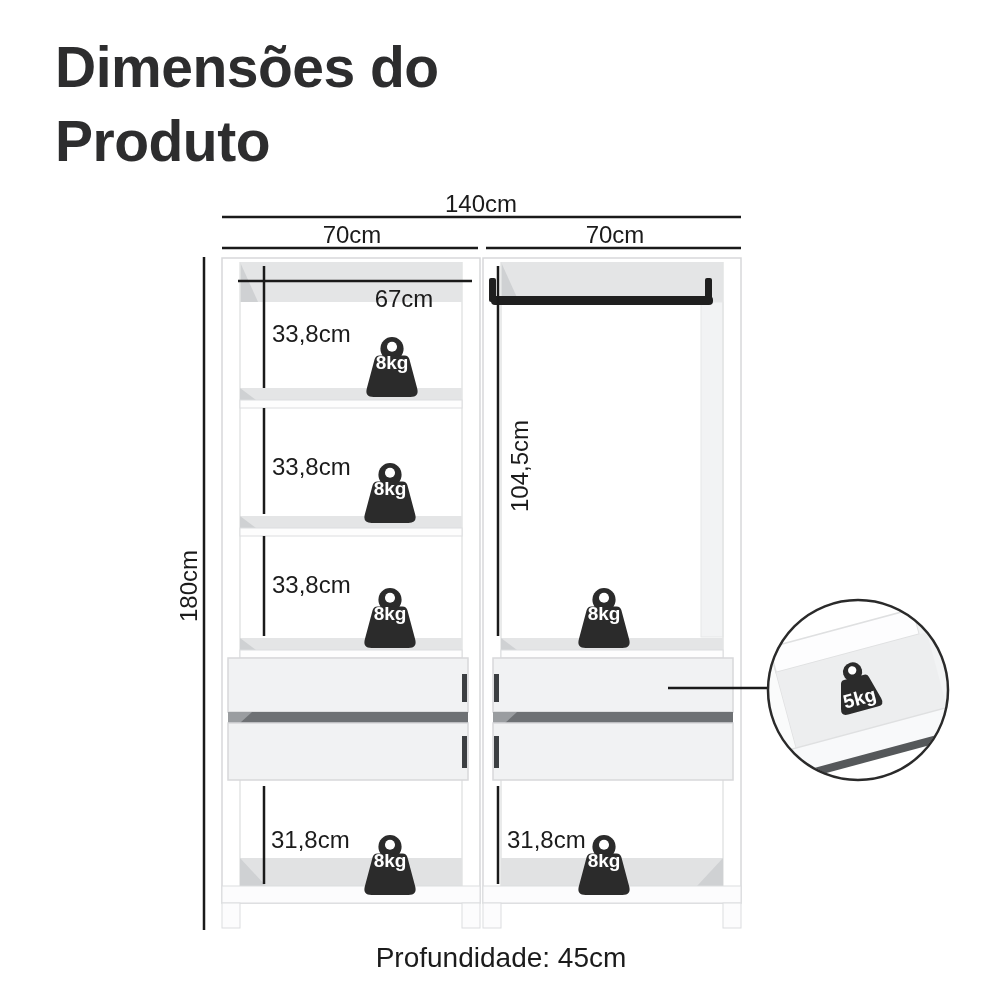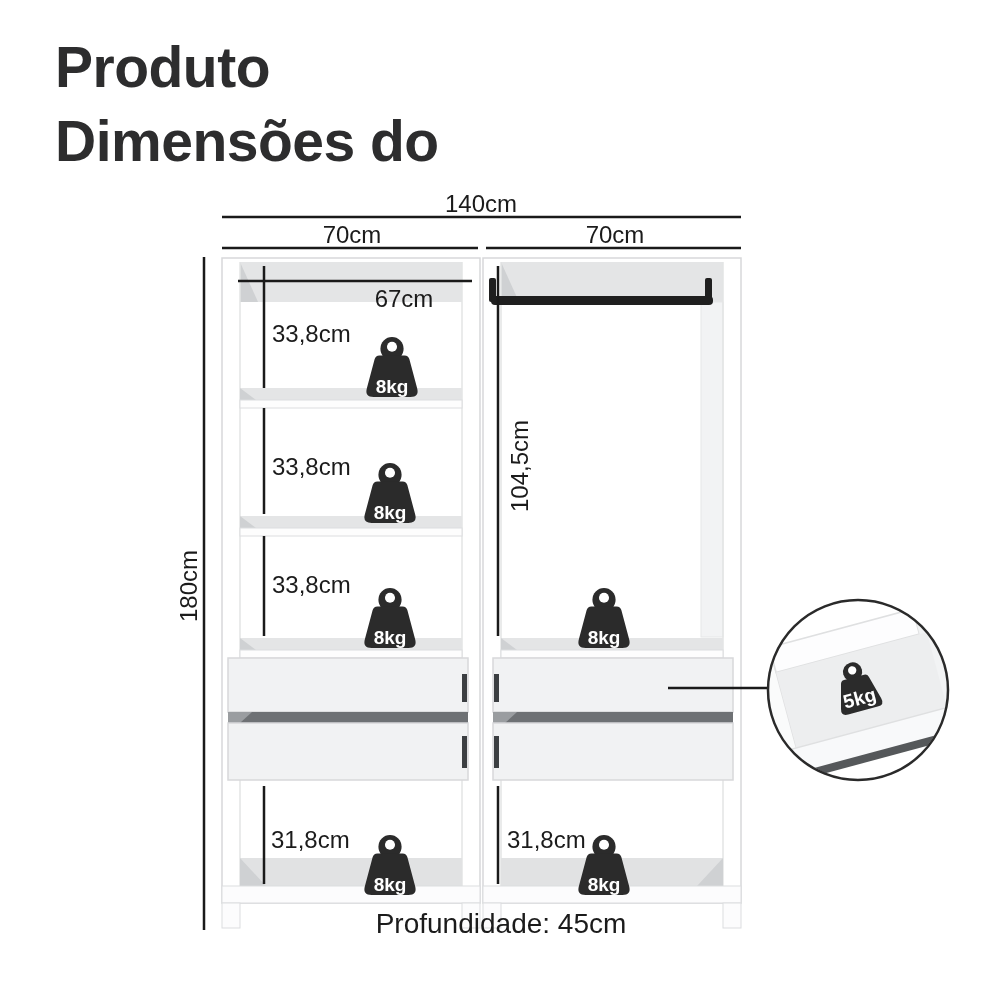--- a/index.html
+++ b/index.html
@@ -16,21 +16,21 @@
   }
   .dim-label {
     position:absolute; font-size:24px; color:#1b1b1b; white-space:nowrap;
   }
   .dim-label.centered { transform:translateX(-50%); }
   .dim-label.rot { transform:translate(-50%,-50%) rotate(-90deg); }
   .dim-label.big { font-size:28px; }
   .weight { position:absolute; width:58px; height:64px; }
   .weight svg { position:absolute; left:0; top:0; }
   .wt-label {
-    position:absolute; left:0; right:0; top:40px; text-align:center;
+    position:absolute; left:0; right:0; top:16px; text-align:center;
     color:#ffffff; font-size:19px; font-weight:700; letter-spacing:0;
   }
 </style>
 </head>
 <body>
 
 <div class="canvas">
 
   <svg class="art" width="1000" height="1000" viewBox="0 0 1000 1000">
 
@@ -140,36 +140,36 @@
             <circle cx="0" cy="-23" r="5.2" fill="#ffffff"></circle>
             <text x="0" y="21" text-anchor="middle" font-family="'Liberation Sans',sans-serif" font-size="24" font-weight="bold" fill="#ffffff">5kg</text>
           </g>
         </g>
       </g>
       <circle cx="858" cy="690" r="90" fill="none" stroke="#2a2a2a" stroke-width="2.5"></circle>
     </g>
   </svg>
 
   <div class="page-title">
+    <div>Dimensões do</div>
     <div>Produto</div>
-    <div>Dimensões do</div>
   </div>
 
   <div class="dim-label centered" style="left:481px; top:190px;text-align:center;">140cm</div>
   <div class="dim-label centered" style="left:352px; top:221px;">70cm</div>
   <div class="dim-label centered" style="left:615px; top:221px;">70cm</div>
   <div class="dim-label centered" style="left:356px; top:285px;margin-left:48px;">67cm</div>
   <div class="dim-label" style="left:272px; top:320px;">33,8cm</div>
   <div class="dim-label" style="left:272px; top:453px;">33,8cm</div>
   <div class="dim-label" style="left:272px; top:571px;">33,8cm</div>
   <div class="dim-label rot" style="left:189px; top:586px;">180cm</div>
   <div class="dim-label rot" style="left:520px; top:466px;">104,5cm</div>
   <div class="dim-label" style="left:271px; top:826px;">31,8cm</div>
   <div class="dim-label" style="left:507px; top:826px;">31,8cm</div>
-  <div class="dim-label big centered" style="left:501px; top:908px;">Profundidade: 45cm</div>
+  <div class="dim-label big centered" style="left:501px; top:942px;">Profundidade: 45cm</div>
 
   <div class="weight" style="left:363px; top:336px;">
     <svg width="58" height="64" viewBox="-30 -34 60 66">
       <circle cx="0" cy="-21" r="12" fill="#2b2b2b"></circle>
       <path d="M-13,-14 L13,-14 Q17,-14 18,-10 L26,20 Q28.5,29 19,29 L-19,29 Q-28.5,29 -26,20 L-18,-10 Q-17,-14 -13,-14 Z" fill="#2b2b2b"></path>
       <circle cx="0" cy="-23" r="5.2" fill="#ffffff"></circle>
     </svg>
     <span class="wt-label">8kg</span>
   </div>
   <div class="weight" style="left:361px; top:462px;">

